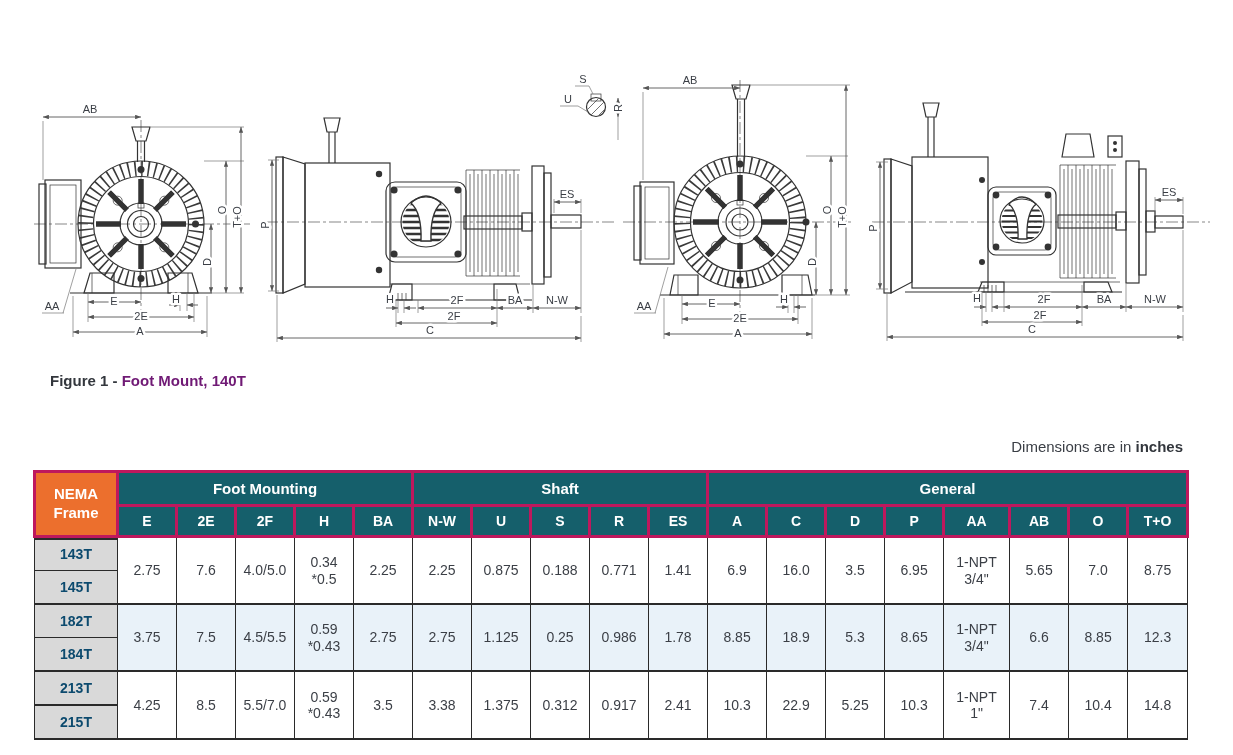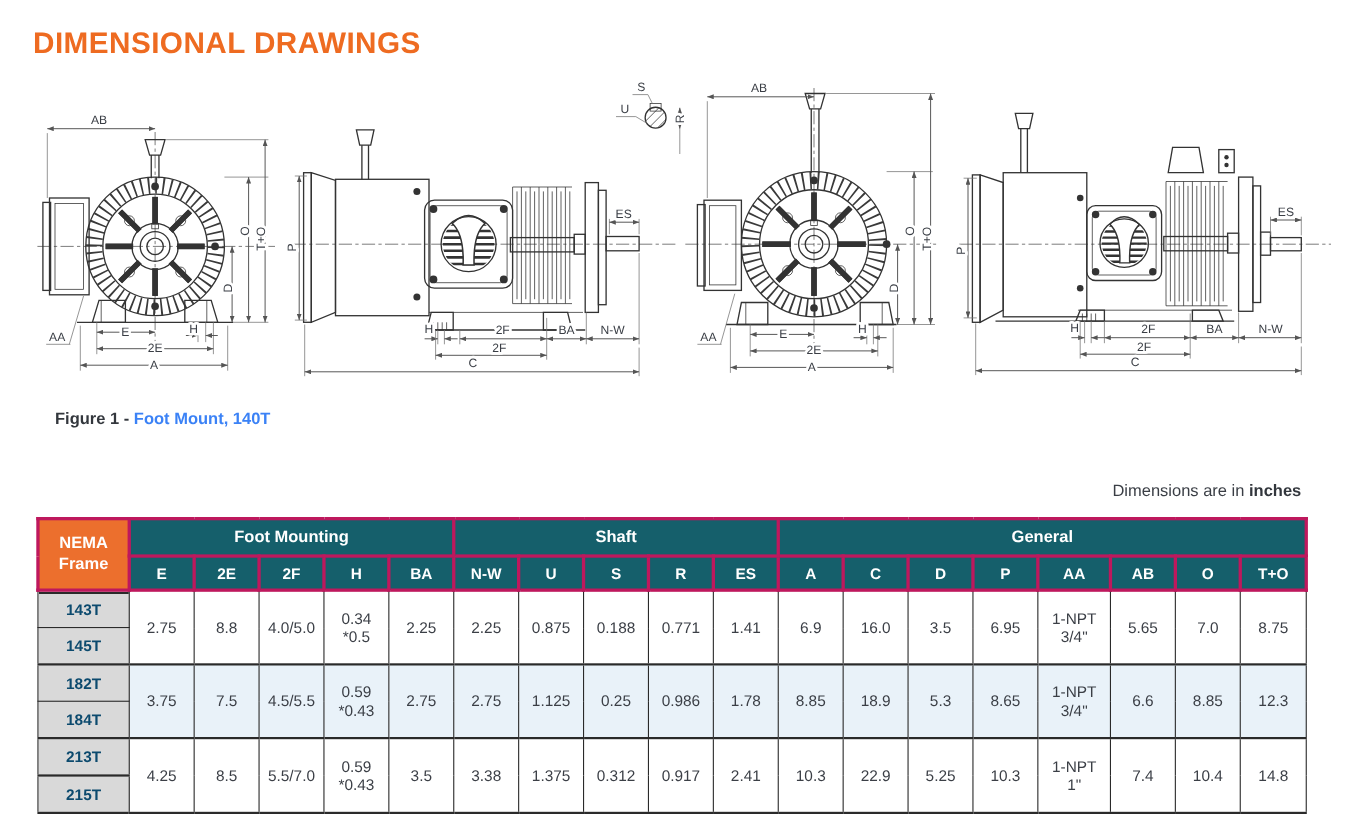--- a/index.html
+++ b/index.html
@@ -1,20 +1,20 @@
 <!DOCTYPE html>
 <html><head>
 <meta charset="utf-8">
 <style>
   html,body{margin:0;padding:0;background:#fff;}
   body{font-family:"Liberation Sans",sans-serif;}
   #page{position:relative;width:1233px;height:755px;background:#fff;overflow:hidden;}
   .title{position:absolute;left:30px;top:24px;font-size:27px;font-weight:800;letter-spacing:.4px;color:#EE6B21;}
   .caption{position:absolute;top:372px;font-size:15px;font-weight:700;color:#33373D;}
-  .caption .nm{color:#3b82f6;}
+  .caption .nm{color:#701a75;}
   .units{position:absolute;top:438px;right:50px;font-size:15px;color:#3A3E45;text-align:center;}
   .units b{font-weight:700;color:#33373D;}
   svg{position:absolute;overflow:visible;}
   .ol{stroke:#333;stroke-width:1.2;fill:none;}
   .thin{stroke:#333;stroke-width:.7;fill:none;}
   .ext{stroke:#777;stroke-width:.7;fill:none;}
   .dim{stroke:#555;stroke-width:.9;fill:none;marker-start:url(#ar);marker-end:url(#ar);}
   .dimE{stroke:#555;stroke-width:.9;fill:none;marker-end:url(#ar);}
   .cl{stroke:#555;stroke-width:.7;stroke-dasharray:12 3 3 3;fill:none;}
   .lbl{font-family:"Liberation Sans",sans-serif;font-size:11px;fill:#3A3E45;paint-order:stroke;stroke:#fff;stroke-width:5px;stroke-linejoin:round;text-anchor:middle;}
@@ -35,21 +35,20 @@
   tbody tr.first td{box-shadow:inset 0 2px 0 #2a2a2a;}
   tbody tr.gl td{border-bottom:2px solid #2a2a2a;}
   td.v{white-space:pre-line;line-height:1.15;background:#fff;}
   tr.alt td.v{background:#E9F2F9;}
 </style>
 </head>
 <body>
 
 <div id="page">
 
-  <div class="title">DIMENSIONAL DRAWINGS</div>
 
   <svg style="left:30px;top:70px" width="620" height="292" viewBox="0 0 620 292">
     <defs>
       <marker id="ar" markerWidth="7" markerHeight="5" refX="6.5" refY="2.5" orient="auto-start-reverse">
         <path d="M0,0 L6.5,2.5 L0,5 Z" fill="#555"></path>
       </marker>
       <clipPath id="lg1">
           <circle cx="396" cy="152" r="23.5"></circle>
         </clipPath>
       <clipPath id="sd1">
@@ -486,21 +485,21 @@
         <th>AB</th>
         <th>O</th>
         <th>T+O</th>
       </tr>
     </thead>
     <tbody>
 
       <tr class="gs first">
         <td class="fr">143T</td>
         <td class="v" rowspan="2">2.75</td>
-        <td class="v" rowspan="2">8.8</td>
+        <td class="v" rowspan="2">7.6</td>
         <td class="v" rowspan="2">4.0/5.0</td>
         <td class="v" rowspan="2">0.34
 *0.5</td>
         <td class="v" rowspan="2">2.25</td>
         <td class="v" rowspan="2">2.25</td>
         <td class="v" rowspan="2">0.875</td>
         <td class="v" rowspan="2">0.188</td>
         <td class="v" rowspan="2">0.771</td>
         <td class="v" rowspan="2">1.41</td>
         <td class="v" rowspan="2">6.9</td>

